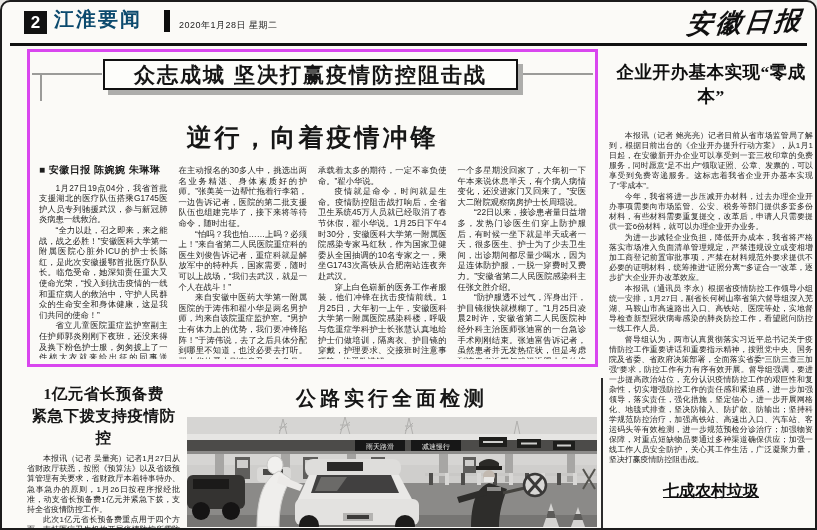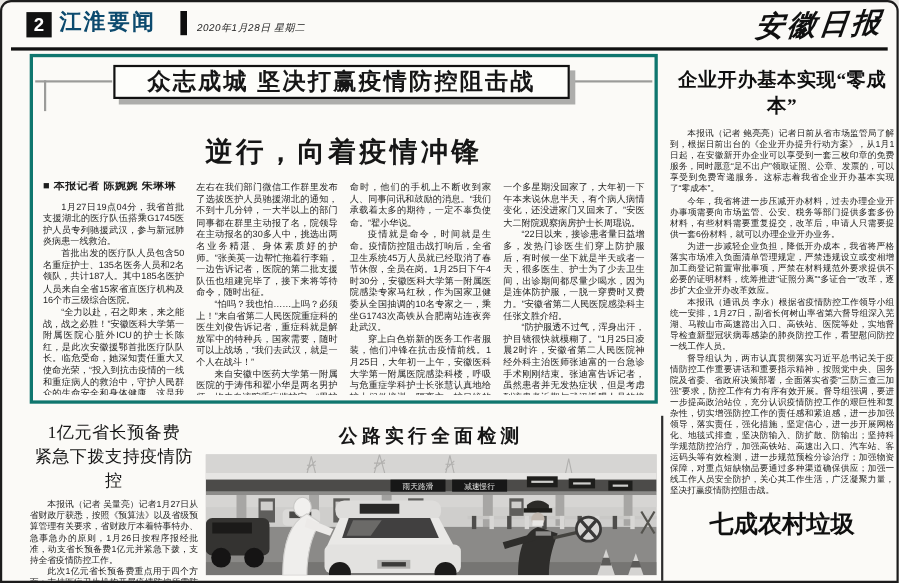--- a/index.html
+++ b/index.html
@@ -6,63 +6,63 @@
   html,body { width:817px; height:530px; }
   body { font-family:"Liberation Sans", sans-serif; color:#161616; background:#e9e8e5; overflow:hidden; }
   #page { position:absolute; inset:0; background:#fbfaf7; border:2px solid #1c1c1c; border-radius:10px 10px 0 0; overflow:hidden; }
 
   
   .header { position:absolute; top:6px; left:14px; right:12px; height:34px; }
   .badge { position:absolute; left:8px; top:3px; width:23px; height:23px; background:#111; color:#fff;
            font-weight:bold; font-size:17px; text-align:center; line-height:23px; }
   .section-title { position:absolute; left:38px; top:-2px; font-size:20px; font-weight:900; letter-spacing:2px; color:#0c4a6e; }
   .title-bar { position:absolute; left:148px; top:2px; width:6px; height:22px; background:#0d0d0d; }
-  .date-line { position:absolute; left:163px; top:11px; font-size:9px; color:#222; letter-spacing:.5px;font-style:italic; }
+  .date-line { position:absolute; left:163px; top:11px; font-size:9px; color:#222; letter-spacing:.5px; }
   .editors { position:absolute; right:100px; top:13px; font-size:9px; color:#222; white-space:nowrap; }
   .masthead { position:absolute; right:0; top:-3px; font-family:"DejaVu Serif", serif; font-style:italic;
               font-weight:bold; font-size:26px; letter-spacing:3px; transform:skewX(-8deg) rotate(-2deg); color:#101010; }
   .header-rule { position:absolute; top:41px; left:8px; right:8px; height:3px; background:#111; }
 
   
-  .main-box { position:absolute; left:25px; top:47px; width:571px; height:318px; border:3px solid #0f766e; background:#fbfaf7; }
+  .main-box { position:absolute; left:25px; top:47px; width:571px; height:318px; border:3px solid #d946ef; background:#fbfaf7; }
   .banner { position:absolute; left:73px; right:77px; top:7px; height:31px; background:#fdfdfa;
             border:2.5px solid #111; box-shadow:5px 5px 0 #adadab; text-align:center;
             font-size:21px; font-weight:900; line-height:27px; letter-spacing:2px; z-index:3; }
   .wing { position:absolute; top:21px; height:2px; background:#9b9b99; z-index:1; }
   .wing.left { left:2px; width:70px; }
   .wing.right { right:2px; width:74px; }
   .wing-stub { position:absolute; left:10px; top:21px; width:2px; height:28px; background:#9b9b99; }
   .kicker { position:absolute; top:50px; left:0; right:0; text-align:center; font-size:16px; font-weight:700; letter-spacing:1px; }
   .main-title { position:absolute; top:69px; left:0; right:0; text-align:center;
                 font-family:"Liberation Serif", serif; font-size:25px; font-weight:900; letter-spacing:3px; }
   .article-body { position:absolute; left:9px; right:9px; top:113px; bottom:5px;
                   column-count:4; column-gap:11px; font-size:8.3px; line-height:10.6px;
                   text-align:justify; overflow:hidden; color:#1d1d1d; }
   .article-body p { text-indent:2em; }
   .byline { font-size:10px; font-weight:bold; margin-bottom:7px; letter-spacing:.5px; }
 
   
   .fund { position:absolute; left:25px; top:381px; width:153px; height:149px; overflow:hidden; }
-  .fund h2 { font-family:"Liberation Serif", serif; font-size:15.5px; font-weight:400; text-align:center;
+  .fund h2 { font-family:"Liberation Serif", serif; font-size:15.5px; font-weight:700; text-align:center;
              line-height:22px; letter-spacing:.5px; margin-bottom:5px; }
   .fund p { font-size:8px; line-height:10.2px; text-align:justify; text-indent:2em; color:#1d1d1d; }
 
   
   .photo-block { position:absolute; left:185px; top:383px; width:410px; height:147px; }
-  .photo-title { text-align:center; font-family:"Liberation Serif", serif; font-size:17px; font-weight:900;
+  .photo-title { text-align:center; font-family:"Liberation Serif", serif; font-size:20px; font-weight:900;
                  letter-spacing:4px; margin-bottom:5px; }
   .photo-frame { width:410px; height:110px; overflow:hidden; background:#cfcecc; }
 
   
   .vdivider { position:absolute; left:599px; top:376px; width:1.5px; height:154px; background:#2c2c2c; }
   .right-col { position:absolute; left:607px; top:50px; width:204px; height:478px; overflow:hidden; }
   .right-col .r-title { font-family:"Liberation Serif", serif; font-weight:900; text-align:center; color:#0f0f0f; }
-  .rt1 { font-size:17.5px; letter-spacing:.5px; margin:8px 0 9px; }
+  .rt1 { font-size:17.5px; letter-spacing:.5px; margin:8px 0 23px; }
   .rt2 { font-size:14.5px; letter-spacing:0; margin:15px 0 9px; white-space:nowrap; }
-  .rt3 { font-size:22px; line-height:24px; margin:14px 0 7px; }
+  .rt3 { font-size:16px; line-height:24px; margin:14px 0 7px;text-decoration:underline; }
   .right-col p { font-size:7.9px; line-height:10px; text-align:justify; text-indent:2em; color:#1d1d1d; margin-bottom:1px; }
 </style>
 </head>
 <body>
 
 <div id="page">
 
   <div class="header">
     <div class="badge">2</div>
     <div class="section-title">江淮要闻</div>
@@ -72,28 +72,27 @@
   </div>
   <div class="header-rule"></div>
 
   <div class="main-box">
     <div class="wing left"></div>
     <div class="wing right"></div>
     <div class="wing-stub"></div>
     <div class="banner">众志成城 坚决打赢疫情防控阻击战</div>
     <div class="main-title">逆行，向着疫情冲锋</div>
     <div class="article-body">
-      <div class="byline">■ 本报记者 陈婉婉 朱琳琳</div>
+      <div class="byline">■ 安徽日报 陈婉婉 朱琳琳</div>
       <p>1月27日19点04分，我省首批支援湖北的医疗队伍搭乘G1745医护人员专列驰援武汉，参与新冠肺炎病患一线救治。</p>
-      <p>首批出发的医疗队人员包含50名重症护士、135名医务人员和2名领队，共计187人。其中185名医护人员来自全省15家省直医疗机构及16个市三级综合医院。</p>
       <p>“全力以赴，召之即来，来之能战，战之必胜！”安徽医科大学第一附属医院心脏外ICU的护士长陈红，是此次安徽援鄂首批医疗队队长。临危受命，她深知责任重大又使命光荣，“投入到抗击疫情的一线和重症病人的救治中，守护人民群众的生命安全和身体健康，这是我们共同的使命！”</p>
       <p>省立儿童医院重症监护室副主任护师郭炎刚刚下夜班，还没来得及换下粉色护士服，匆匆披上了一件棉大衣就来给出征的同事送行。“医院接上级通知，昨晚十点半左右在我们部门微信工作群里发布了选拔医护人员驰援湖北的通知，不到十几分钟，一大半以上的部门同事都在群里主动报了名，院领导在主动报名的30多人中，挑选出两名业务精湛、身体素质好的护师。”张美英一边帮忙拖着行李箱，一边告诉记者，医院的第二批支援队伍也组建完毕了，接下来将等待命令，随时出征。</p>
       <p>“怕吗？我也怕……上吗？必须上！”来自省第二人民医院重症科的医生刘俊告诉记者，重症科就是解放军中的特种兵，国家需要，随时可以上战场，“我们去武汉，就是一个人在战斗！”</p>
       <p>来自安徽中医药大学第一附属医院的于涛伟和翟小华是两名男护师，均来自该院重症监护室。“男护士有体力上的优势，我们要冲锋陷阵！”于涛伟说，去了之后具体分配到哪里不知道，也没必要去打听。翟小华的爱人刚有身孕一个多月，得知他要出征的消息，哭红了眼睛还是坚持收拾好了行李。在集结待命时，他们的手机上不断收到家人、同事问讯和鼓励的消息。“我们承载着太多的期待，一定不辜负使命。”翟小华说。</p>
-      <p>疫情就是命令，时间就是生命。疫情防控阻击战打响后，全省卫生系统45万人员就已经取消了春节休假，全员在岗。1月25日下午4时30分，安徽医科大学第一附属医院感染专家马红秋，作为国家卫健委从全国抽调的10名专家之一，乘坐G1743次高铁从合肥南站连夜奔赴武汉。</p>
+      <p>疫情就是命令，时间就是生命。疫情防控阻击战打响后，全省卫生系统45万人员就已经取消了春节休假，翟小华说。1月25日下午4时30分，安徽医科大学第一附属医院感染专家马红秋，作为国家卫健委从全国抽调的10名专家之一，乘坐G1743次高铁从合肥南站连夜奔赴武汉。</p>
       <p>穿上白色崭新的医务工作者服装，他们冲锋在抗击疫情前线。1月25日，大年初一上午，安徽医科大学第一附属医院感染科楼，呼吸与危重症学科护士长张慧认真地给护士们做培训，隔离衣、护目镜的穿戴，护理要求、交接班时注意事项等，均悉数讲解。</p>
       <p>戴口罩、护目镜、橡胶手套、穿防护服，安徽医科大学第二附属医院发热门诊医护人员每天都背负着这沉沉的“外壳”负重前行。“已经一个多星期没回家了，大年初一下午本来说休息半天，有个病人病情变化，还没进家门又回来了。”安医大二附院观察病房护士长周琨说。</p>
       <p>“22日以来，接诊患者量日益增多，发热门诊医生们穿上防护服后，有时候一坐下就是半天或者一天，很多医生、护士为了少去卫生间，出诊期间都尽量少喝水，因为是连体防护服，一脱一穿费时又费力。”安徽省第二人民医院感染科主任张文胜介绍。</p>
       <p>“防护服透不过气，浑身出汗，护目镜很快就模糊了。”1月25日凌晨2时许，安徽省第二人民医院神经外科主治医师张迪富的一台急诊手术刚刚结束。张迪富告诉记者，虽然患者并无发热症状，但是考虑到该患者近期与武汉返肥人员的接触史，作为一线医务人员，做好隔离防护切断一切可能存在的感染源，就是对患者的负责，也是对自己和社会负责。</p>
     </div>
   </div>
 
   <div class="fund">
     <h2>
       <span>1亿元省长预备费</span><br>

